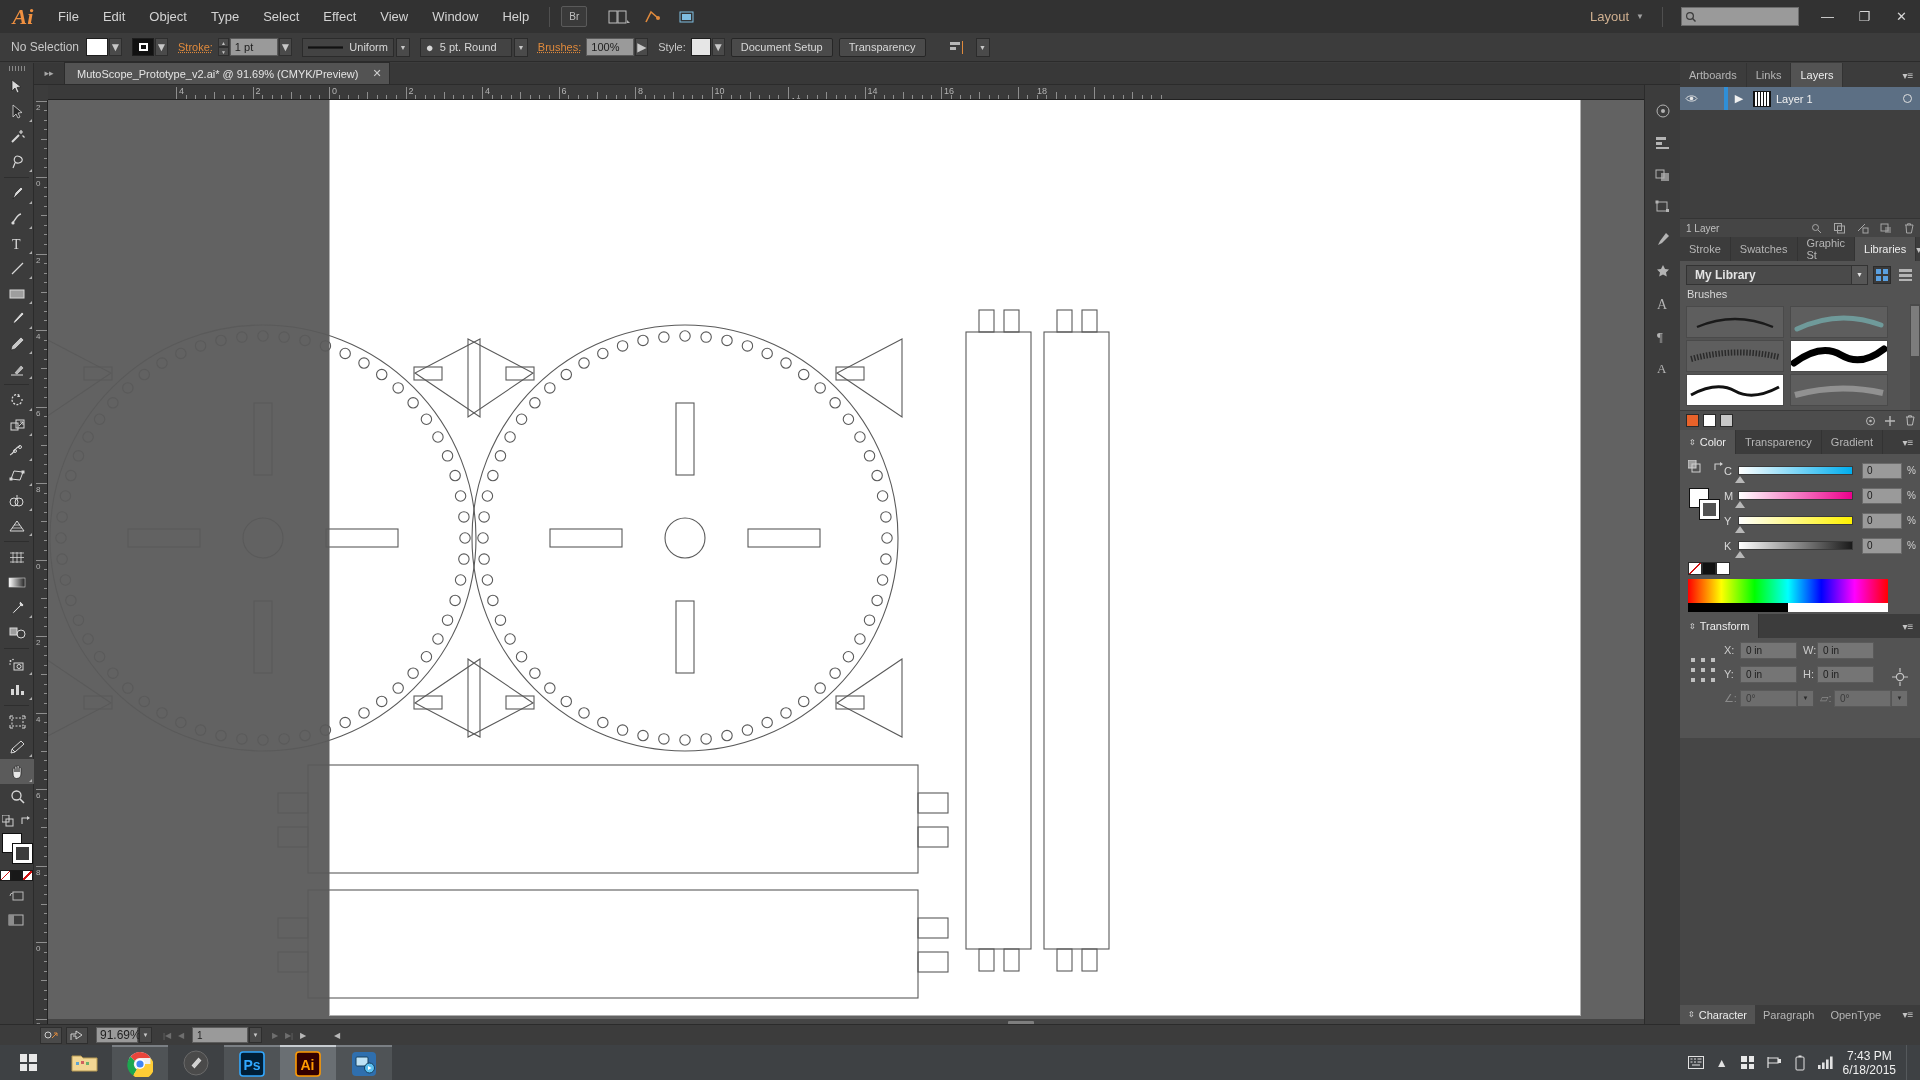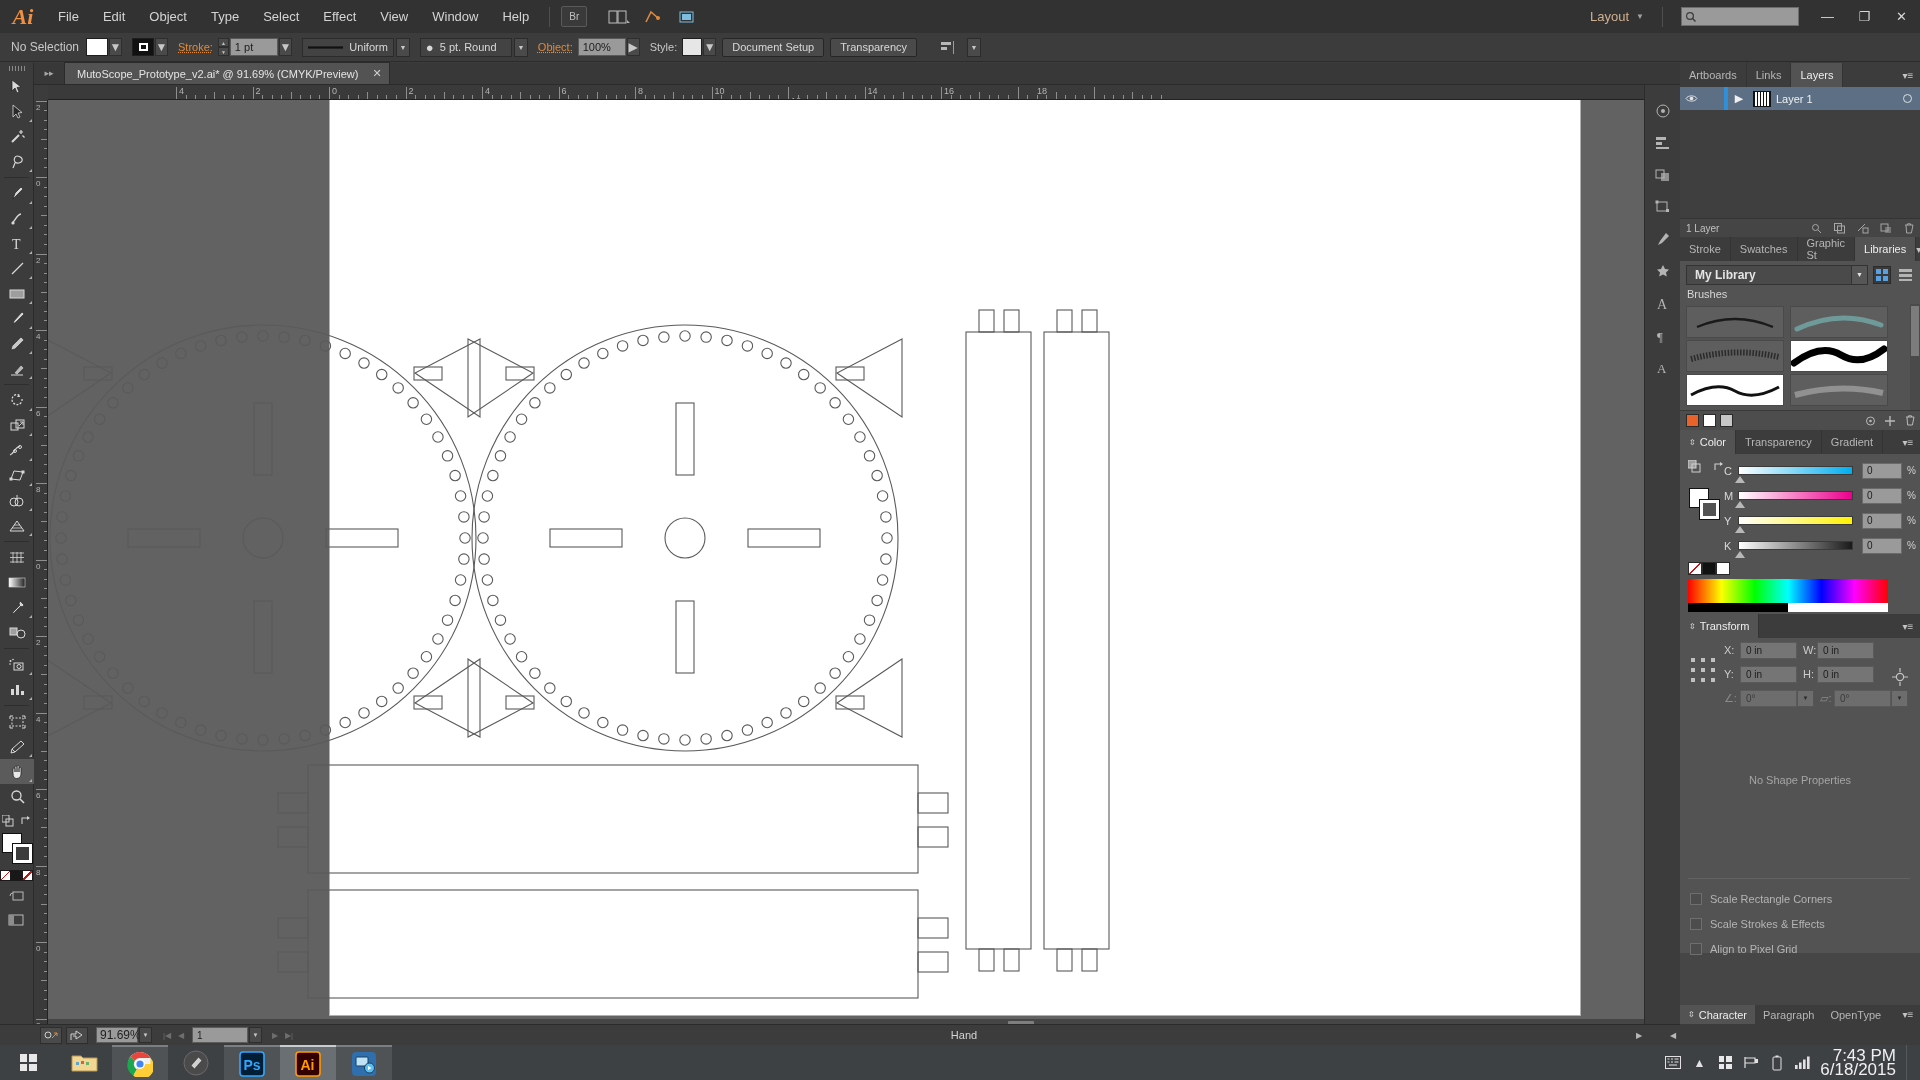--- a/index.html
+++ b/index.html
@@ -196,21 +196,21 @@
   .ctab.active { background:#535353; color:#ededed; }
 
   
   #taskbar { position:absolute; left:0; top:1045px; width:1920px; height:35px; background:#3e4144; display:flex; }
   #tb-start { width:56px; display:flex; align-items:center; justify-content:center; }
   .tkbtn { width:56px; display:flex; align-items:center; justify-content:center; }
   .tkbtn.run { background:#4f5356; border-top:2px solid #7a7f84; }
   .tkbtn.act { background:#6a6f73; border-top:2px solid #c8cdd2; }
   #tray { margin-left:auto; display:flex; align-items:center; padding-right:6px; }
   .tray-i { width:26px; display:flex; align-items:center; justify-content:center; color:#e2e2e2; }
-  #clock { text-align:right; font-size:17px; color:#f0f0f0; line-height:14px; padding:0 10px 0 4px; }
+  #clock { text-align:center; font-size:12px; color:#f0f0f0; line-height:14px; padding:0 10px 0 4px; }
   #showdesk { width:8px; height:35px; border-left:1px solid #55595c; }
   .wlogo { display:grid; grid-template-columns:1fr 1fr; grid-template-rows:1fr 1fr; gap:2px; width:17px;height:17px;}
   .wlogo i { background:#e8e8e8; display:block; }
 </style>
 </head>
 <body>
 
 <div id="menubar">
   <div id="ai-logo">Ai</div>
   <div class="menu-item">File</div>
@@ -286,21 +286,21 @@
       </svg>
     <span style="margin-left:6px">Uniform</span>
   </div>
   <div class="combo-arrow">▼</div>
   <div style="width:10px"></div>
   <div class="combo" style="width:92px">
     <span style="font-size:13px;line-height:9px">●</span>
     <span style="margin-left:6px">5 pt. Round</span>
   </div>
   <div class="combo-arrow">▼</div>
-  <div class="cb-label">Object:</div>
+  <div class="cb-label">Brushes:</div>
   <div class="field" style="width:48px">100%</div>
   <div class="sw-arrow" style="height:18px">▶</div>
   <div class="cb-label plain">Style:</div>
   <div class="sw-well" style="background:#e6e6e6;width:20px"></div>
   <div class="sw-arrow">▼</div>
   <div class="cb-btn">Document Setup</div>
   <div class="cb-btn">Transparency</div>
   <div style="width:14px"></div>
   <div class="tbicon">
     <svg width="16" height="13" viewBox="0 0 16 13">
@@ -1010,21 +1010,20 @@
   <div class="sb-drop">▼</div>
   <div style="width:8px"></div>
   <div class="sb-nav dim">|◀</div>
   <div class="sb-nav dim">◀</div>
   <div style="width:4px"></div>
   <div id="sb-page">1</div>
   <div class="sb-drop">▼</div>
   <div style="width:6px"></div>
   <div class="sb-nav dim">▶</div>
   <div class="sb-nav dim">▶|</div>
-  <div id="sb-tool">Hand</div>
   <div class="sb-nav">▶</div>
   <div style="width:20px"></div>
   <div class="sb-nav">◀</div>
 </div>
 
 <div id="dock-strip">
   <div class="dk">
     <svg width="16" height="16" viewBox="0 0 16 16">
         <circle cx="8" cy="8" r="6" fill="none" stroke="#b4b4b4"></circle>
         <circle cx="8" cy="8" r="2" fill="#b4b4b4"></circle>
@@ -1344,38 +1343,20 @@
       <span class="tr-drop">▼</span>
     </div>
     <div style="position:absolute;right:10px;top:28px">
       <svg width="20" height="22" viewBox="0 0 20 22">
           <path d="M10 2v4M10 16v4M2 11h4M14 11h4" stroke="#c4c4c4" stroke-width="1.2"></path>
           <circle cx="10" cy="11" r="3.6" fill="none" stroke="#c4c4c4" stroke-width="1.2"></circle>
         </svg>
     </div>
   </div>
 
-  <div id="shape-body">
-    <div id="no-shape">No Shape Properties</div>
-    <div id="shape-rule"></div>
-    <div style="position:absolute;left:0;top:152px;width:100%">
-      <div class="cbrow">
-        <span class="cbox"></span>
-        <span>Scale Rectangle Corners</span>
-      </div>
-      <div class="cbrow" style="margin-top:7px">
-        <span class="cbox"></span>
-        <span>Scale Strokes &amp; Effects</span>
-      </div>
-      <div class="cbrow" style="margin-top:7px">
-        <span class="cbox"></span>
-        <span>Align to Pixel Grid</span>
-      </div>
-    </div>
-  </div>
 
   <div id="char-tabs">
     <div class="ctab active">
       <span style="font-size:8px;margin-right:4px">⇳</span>
       <span>Character</span>
     </div>
     <div class="ctab">Paragraph</div>
     <div class="ctab">OpenType</div>
     <div class="pmenu">▾≡</div>
   </div>

